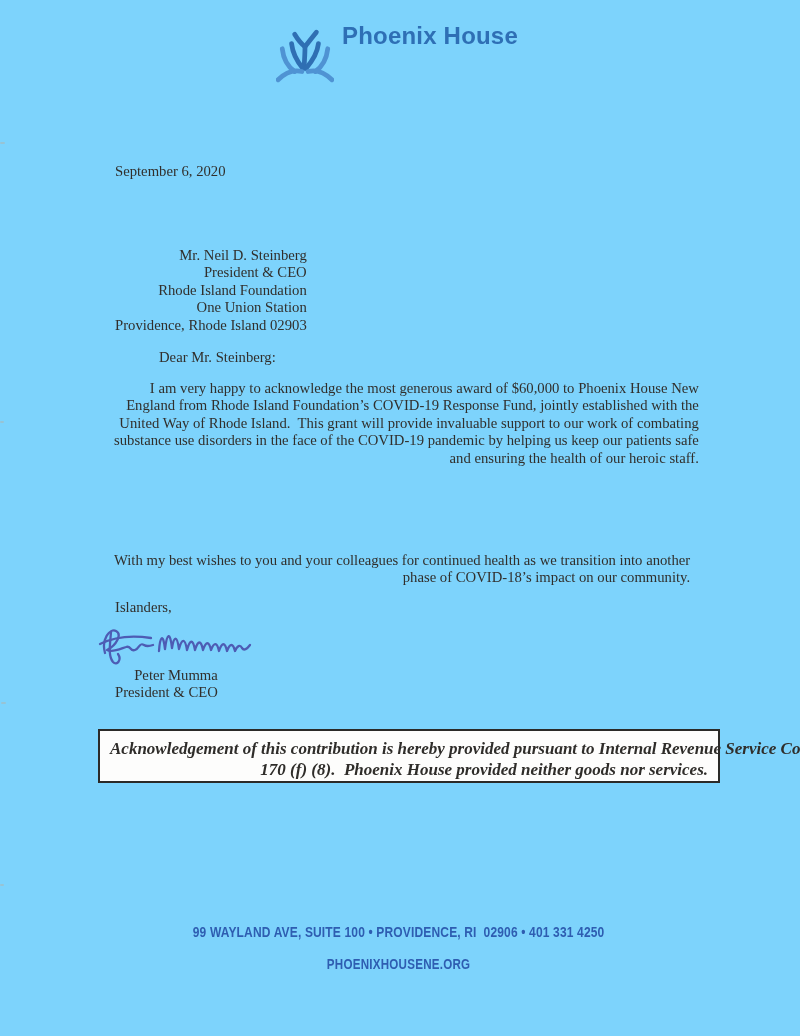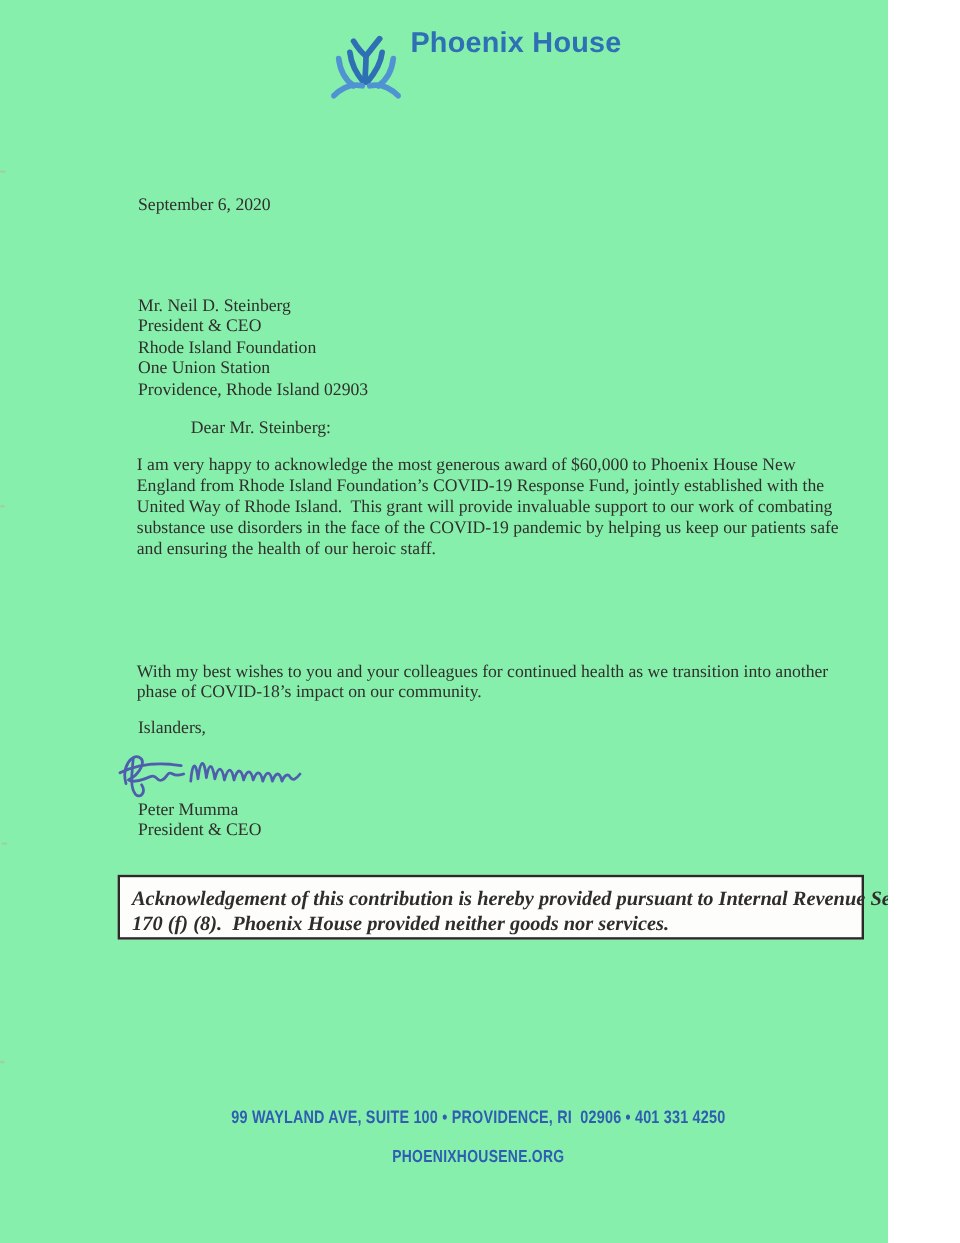--- a/index.html
+++ b/index.html
@@ -1,24 +1,24 @@
 <!DOCTYPE html>
 <html><head>
 <meta charset="utf-8">
 <style>
   html,body{margin:0;padding:0;background:#ffffff;}
   .page{
     position:relative;
-    width:740px;height:1036px;
-    background:#86efac;
+    width:800px;height:1036px;
+    background:#7dd3fc;
     overflow:hidden;
     font-family:"Liberation Serif", serif;
     color:#312f2c;
   }
-  .pre{white-space:pre;}
+  .pre{white-space:pre;text-align:right;}
   
   .logo{position:absolute;left:276px;top:22px;display:flex;align-items:flex-start;}
   .logo svg{display:block;margin-top:4px;}
   .logo-text{
     margin-left:8px;text-align:center;
     font-family:"Liberation Sans", sans-serif;
     font-weight:bold;letter-spacing:0.2px;
     font-size:24px;line-height:27px;color:#2e6fb5;
   }
   

